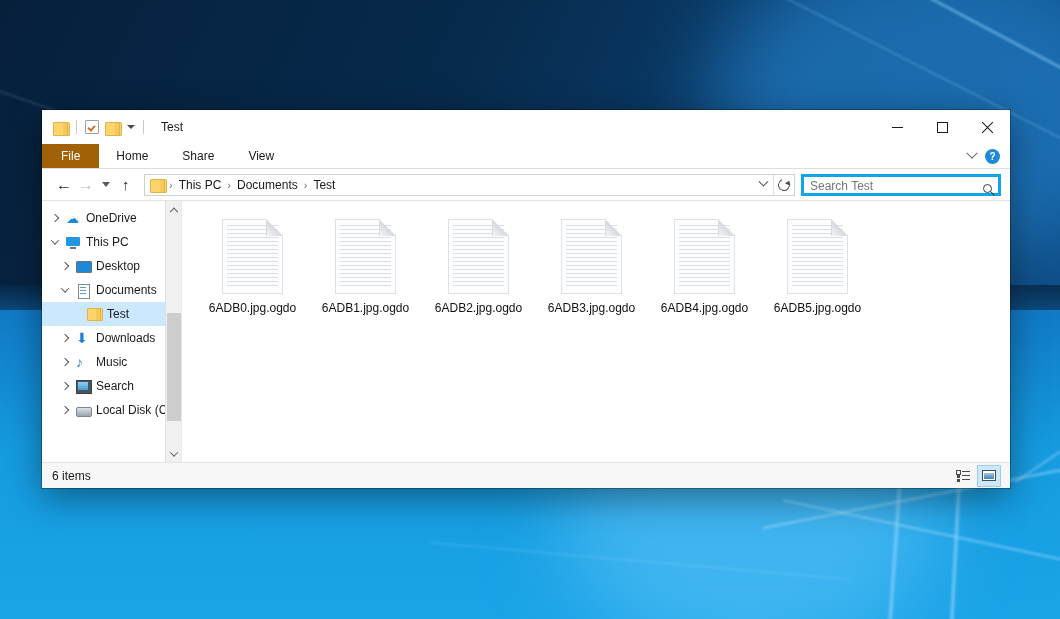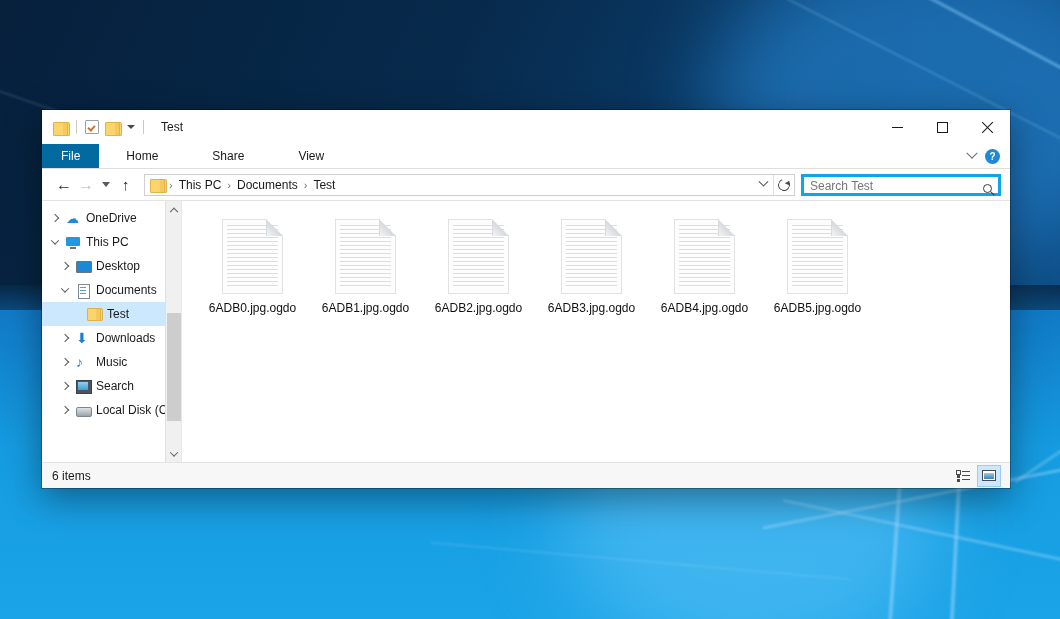--- a/index.html
+++ b/index.html
@@ -95,23 +95,23 @@
   }
   .ico-close::before { transform:rotate(45deg); }
   .ico-close::after  { transform:rotate(-45deg); }
 
   
   .ribbon {
     height:25px; display:flex; align-items:stretch; position:relative;
     border-bottom:1px solid #dededc; background:#fff; flex:0 0 auto;
   }
   .tab {
-    padding:0 27px; display:flex; align-items:center; font-size:12px; color:#1a1a1a;
-  }
-  .tab.file { background:#0369a1; color:#fff; padding:0 19px;text-align:right; }
+    padding:0 17px; display:flex; align-items:center; font-size:12px; color:#1a1a1a;
+  }
+  .tab.file { background:#a16207; color:#fff; padding:0 19px;text-align:right; }
   .ribbon-right { margin-left:auto; display:flex; align-items:center; gap:9px; padding-right:10px; }
   .chev-down {
     width:8px;height:8px;border-right:1.4px solid #6d6d6d;border-bottom:1.4px solid #6d6d6d;
     transform:rotate(45deg) translate(-2px,-2px);
   }
   .help-ico {
     width:15px;height:15px;border-radius:50%;background:#1e8ad6;color:#fff;
     font-size:10px;display:flex;align-items:center;justify-content:center;font-weight:bold;
   }
 

